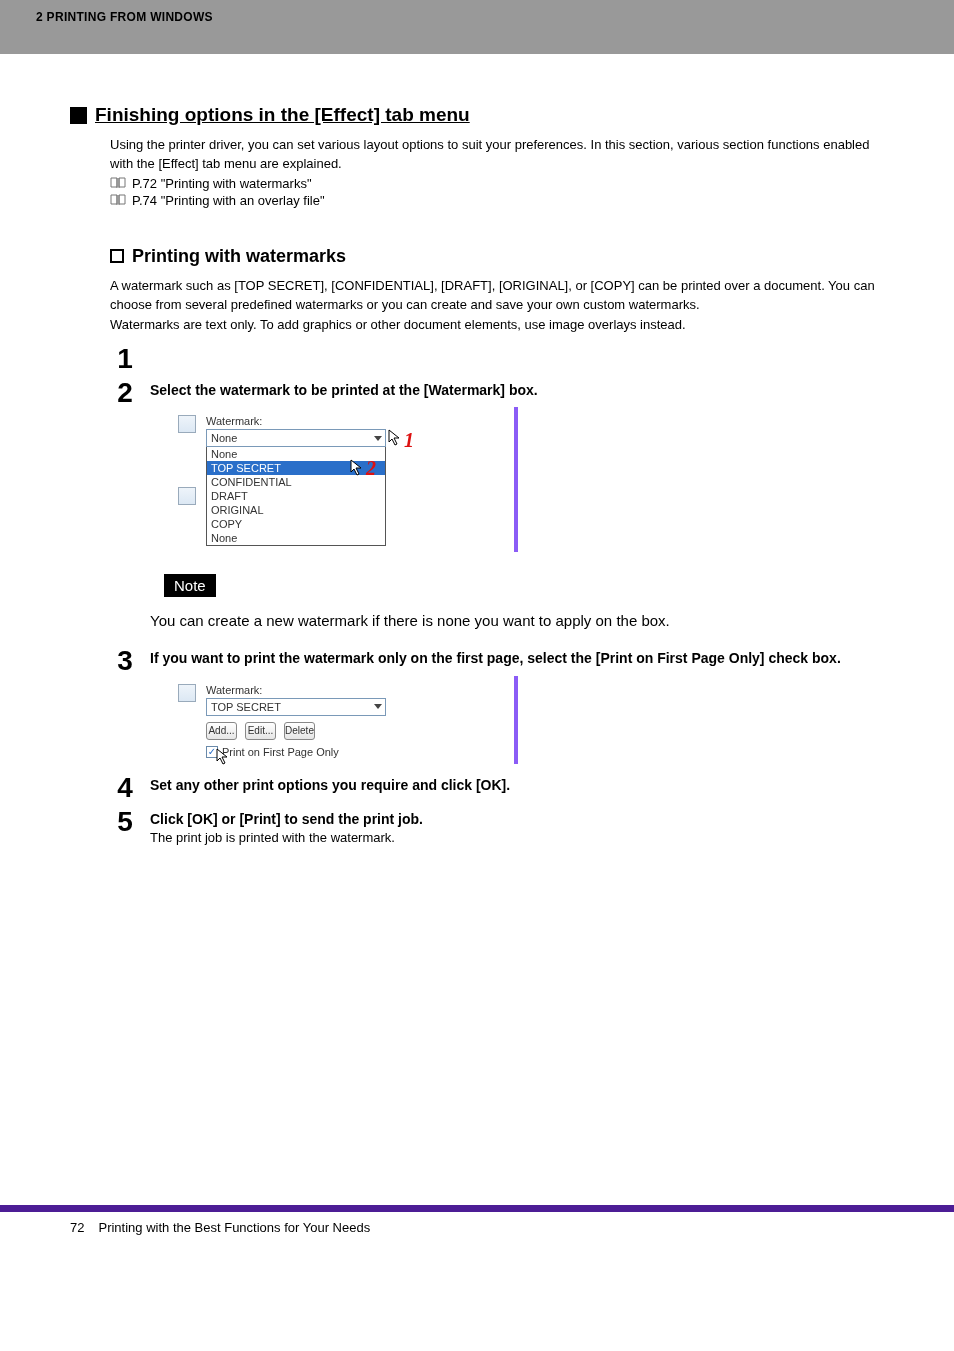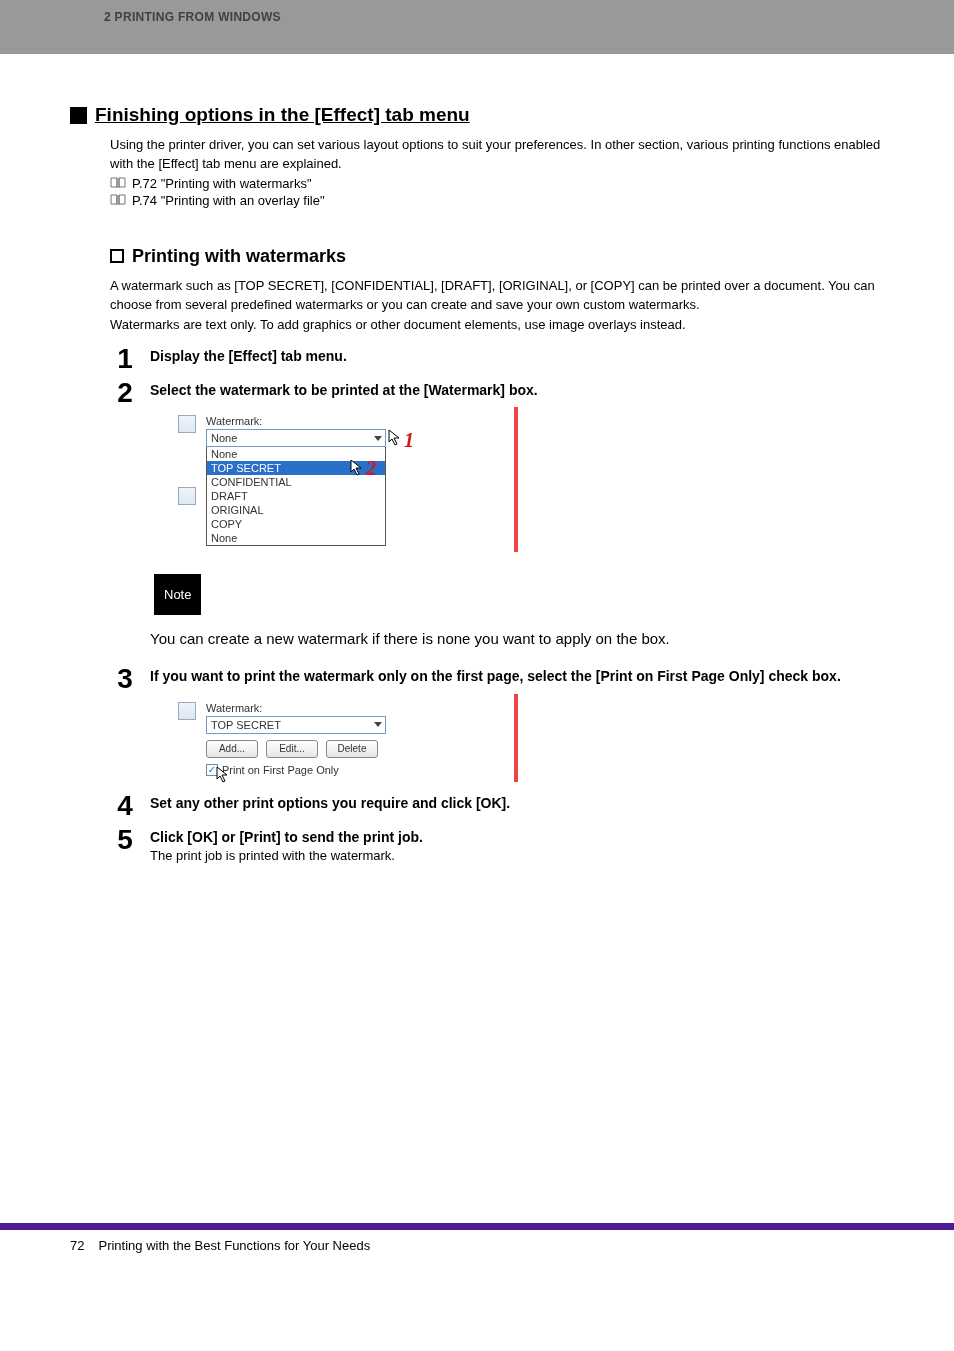--- a/index.html
+++ b/index.html
@@ -5,24 +5,24 @@
   * { box-sizing: border-box; margin: 0; padding: 0; }
   body {
     font-family: Arial, Helvetica, sans-serif;
     background: #fff;
     color: #000;
     width: 954px;
     margin: 0 auto;
   }
   .header-bar {
     background: #999;
-    color: #404040;
+    color: #000000;
     font-weight: bold;
     font-size: 12px;
-    padding: 10px 14px 30px 104px;
+    padding: 10px 14px 30px 36px;
     letter-spacing: 0.3px;
   }
   .page-content {
     padding: 50px 70px 0 70px;
   }
   .h1-row {
     display: flex;
     align-items: center;
     gap: 8px;
     margin-bottom: 10px;
@@ -115,34 +115,34 @@
     font-weight: bold;
     line-height: 1.3;
   }
   .step-sub {
     font-size: 13px;
     margin-top: 2px;
   }
   .note-tag {
     background: #000;
     color: #fff;
-    font-size: 13px;
-    padding: 13px 10px;
+    font-size: 15px;
+    padding: 3px 10px;
     display: inline-block;
     margin-top: 18px;
-    margin-left: 4px;
+    margin-left: 14px;
   }
   .note-text {
     font-size: 15px;
     margin-top: 15px;
     margin-bottom: 12px;
   }
   
   .ui-shot {
-    border-right: 4px solid #ef4444;
+    border-right: 4px solid #8b5cf6;
     background: #f8f8f8;
     margin: 8px 0 4px 20px;
     position: relative;
   }
   .ui-inner {
     background: #fff;
     padding: 8px 10px 6px 36px;
     position: relative;
     font-size: 11px;
     color: #333;
@@ -193,21 +193,21 @@
   .red-num {
     position: absolute;
     color: #d11;
     font-size: 20px;
     font-weight: bold;
     font-style: italic;
     font-family: "Times New Roman", serif;
   }
   .btn-row { display: flex; gap: 8px; margin-top: 6px; }
   .ui-btn {
-    width: 52px; height: 18px;
+    width: 31px; height: 18px;
     border: 1px solid #888;
     border-radius: 3px;
     background: linear-gradient(#fff,#e6e6e6);
     font-size: 10px;
     display: flex; align-items: center; justify-content: center;
   }
   .chk-row { display: flex; align-items: center; gap: 4px; margin-top: 6px; font-size: 11px; }
   .chk {
     width: 12px; height: 12px; border: 1px solid #6a8aaa;
     display: flex; align-items: center; justify-content: center;
@@ -232,21 +232,21 @@
   <span>2 PRINTING FROM WINDOWS</span>
 </div>
 
 <div class="page-content">
 
   <div class="h1-row">
     <span class="black-sq"></span>
     <span class="h1-text">Finishing options in the [Effect] tab menu</span>
   </div>
 
-  <p class="body-text">Using the printer driver, you can set various layout options to suit your preferences. In other section, various printing functions enabled with the [Effect] tab menu are explained.</p>
+  <p class="body-text">Using the printer driver, you can set various layout options to suit your preferences. In this section, various section functions enabled with the [Effect] tab menu are explained.</p>
 
   <div class="ref-line">
     <span class="book-icon">
       <svg viewBox="0 0 16 12">
           <path d="M1 1 h6 v9 h-6 z M9 1 h6 v9 h-6 z M7 1 v10 M9 1 v10" fill="none" stroke="#777" stroke-width="1"></path>
         </svg>
     </span>
     <span>P.72 "Printing with watermarks"</span>
   </div>
   <div class="ref-line">
@@ -264,23 +264,20 @@
   </div>
 
   <p class="para">A watermark such as [TOP SECRET], [CONFIDENTIAL], [DRAFT], [ORIGINAL], or [COPY] can be printed over a document. You can choose from several predefined watermarks or you can create and save your own custom watermarks.</p>
   <p class="para">Watermarks are text only. To add graphics or other document elements, use image overlays instead.</p>
 
 
   <div class="steps">
 
     <div class="step">
       <div class="step-num">1</div>
-      <div class="step-body">
-        <div class="step-title">Display the [Effect] tab menu.</div>
-      </div>
     </div>
 
     <div class="step">
       <div class="step-num">2</div>
       <div class="step-body">
         <div class="step-title">Select the watermark to be printed at the [Watermark] box.</div>
 
         
         <div class="ui-shot shot1">
           <div class="ui-inner">

